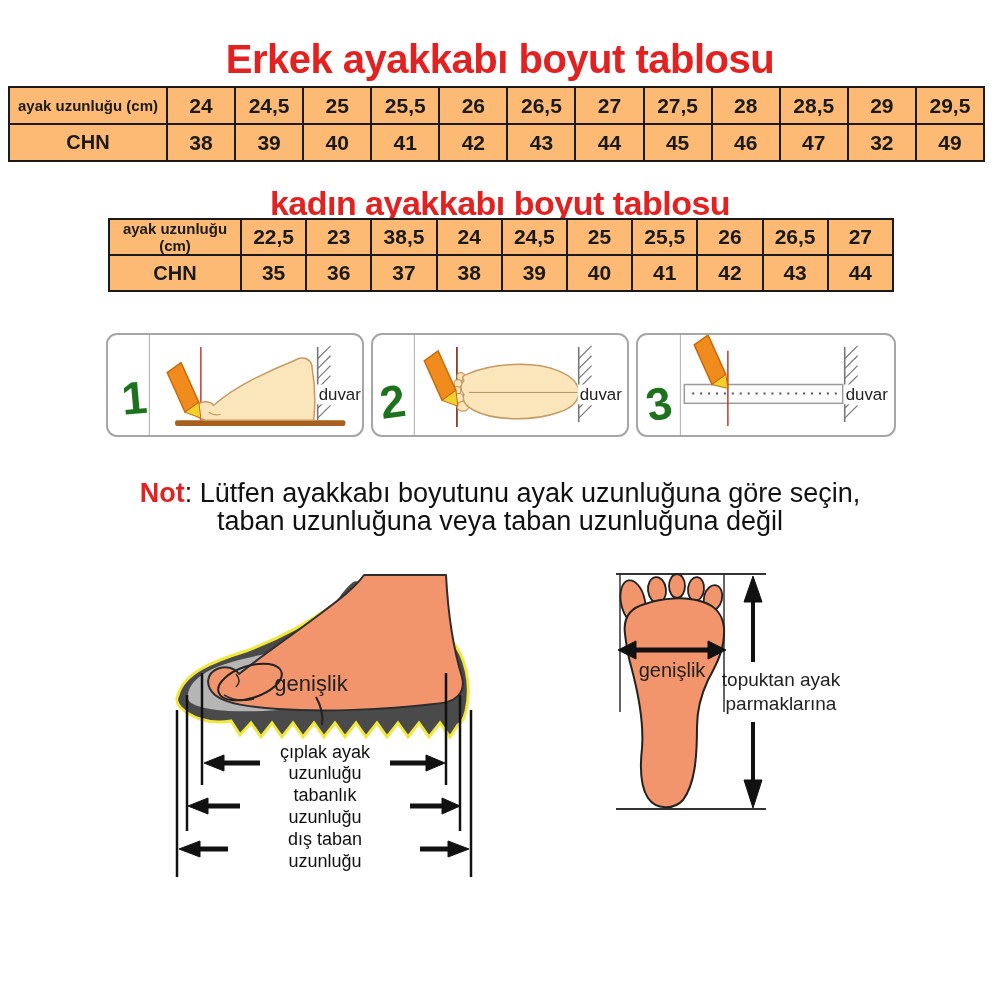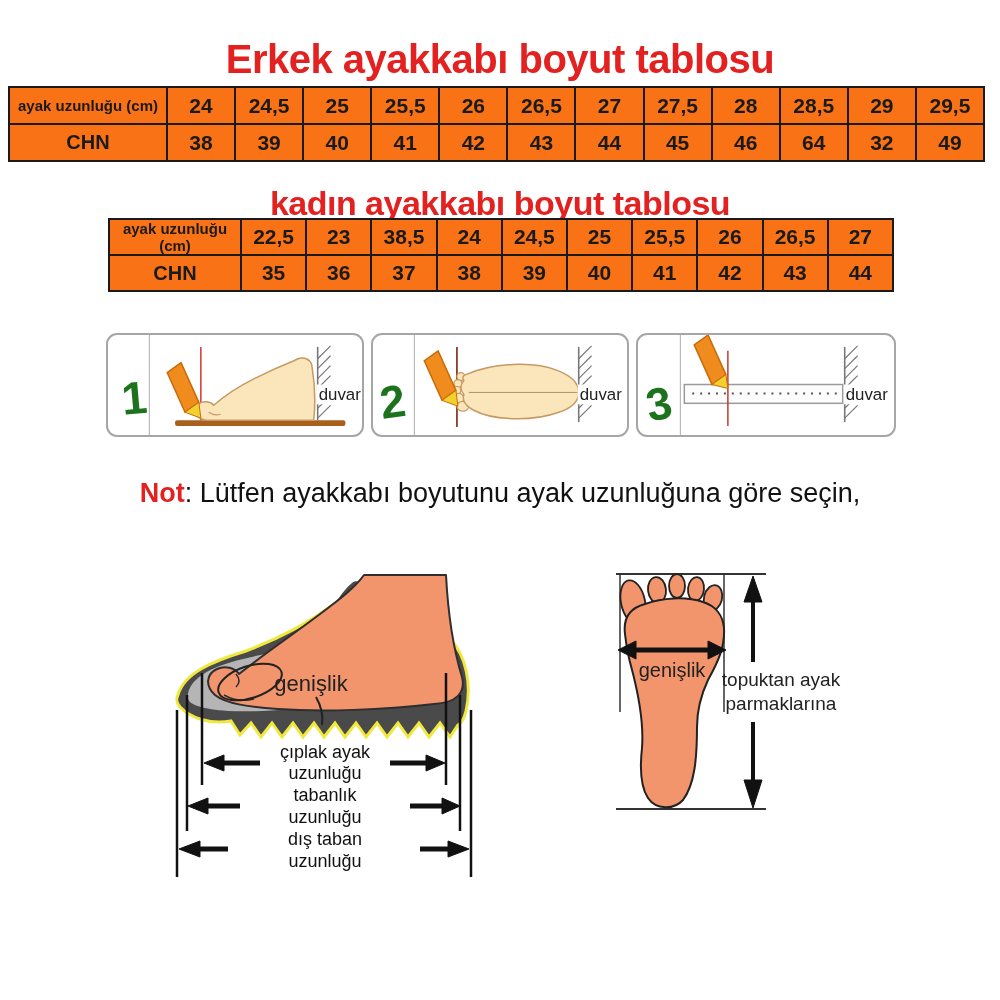--- a/index.html
+++ b/index.html
@@ -2,21 +2,21 @@
 <html><head>
 <meta charset="utf-8">
 <style>
   html,body{margin:0;padding:0;}
   body{width:1000px;height:1000px;position:relative;background:#ffffff;
        font-family:"Liberation Sans","DejaVu Sans",sans-serif;color:#1a1a1a;overflow:hidden;}
   .abs{position:absolute;}
   .title{width:1000px;text-align:center;font-weight:bold;color:#e32120;letter-spacing:-0.5px;margin-top:17px;}
   .title-men{top:20px;left:0;font-size:40px;}
   .title-women{top:167px;left:0;font-size:34px;}
-  table.size-table{border-collapse:collapse;table-layout:fixed;background:#f97316;}
+  table.size-table{border-collapse:collapse;table-layout:fixed;background:#fdba74;}
   table.size-table td,table.size-table th{border:2px solid #1a1a1a;text-align:center;
        vertical-align:middle;font-weight:bold;color:#1a1a1a;padding:0;}
   table.size-table td{font-size:21px;border-radius:11px;}
   th.rowlabel{font-size:15px;}
   th.rowlabel.chn{font-size:20px;margin-left:16px;}
   #men-table{left:8px;top:86px;width:977px;}
   #men-table tr{height:37px;}
   #women-table{left:108px;top:218px;width:786px;}
   #women-table tr{height:36px;}
   .step-box{top:333px;height:104px;border:2px solid #a6a6a6;border-radius:11px;background:#fff;box-sizing:border-box;}
@@ -59,21 +59,21 @@
     <th class="rowlabel chn">CHN</th>
   <td>38</td>
         <td>39</td>
         <td>40</td>
         <td>41</td>
         <td>42</td>
         <td>43</td>
         <td>44</td>
         <td>45</td>
         <td>46</td>
-        <td>64</td>
+        <td>47</td>
         <td>32</td>
         <td>49</td>
       </tr>
 </tbody>
   </table>
 
 <table class="abs size-table" id="women-table">
   <tbody>
       <tr>
     <th class="rowlabel" style="width:130px">ayak uzunluğu (cm)</th>
@@ -187,20 +187,21 @@
       <polygon points="54,10 68,0 86,40 72,50" fill="#f08c1e" stroke="#c96a08" stroke-width="1.5"></polygon>
       <polygon points="72,50 86,40 88,54" fill="#f2d12e" stroke="#c96a08" stroke-width="1"></polygon>
     </g>
     <rect x="205" y="50" width="48" height="20" fill="#ffffff"></rect>
     <text x="207" y="66" class="duvar-label">duvar</text>
   </svg>
 </div>
 
 <div class="abs note">
   <span class="red">Not</span><span>: Lütfen ayakkabı boyutunu ayak uzunluğuna göre seçin,</span><br>
+  <span>taban uzunluğuna veya taban uzunluğuna değil</span>
 </div>
 
 <svg class="abs" style="left:128px;top:555px;width:370px;height:330px" viewBox="0 0 370 330">
 
   <path d="M 50 140 C 56 118,85 106,118 96 C 150 84,180 68,205 50 C 215 42,228 36,236 40 L 236 60
            C 262 58,300 62,322 84 C 338 100,344 130,338 156 C 336 164,334 168,330 170
            L 322 182 L 312 168 L 301 182 L 291 168 L 280 182 L 270 168 L 259 182 L 249 168
            L 238 182 L 228 168 L 217 182 L 207 168 L 196 182 L 186 168 L 175 182 L 165 168
            L 154 182 L 144 168 L 133 182 L 123 168 L 112 180 L 103 166
            C 80 170,62 162,52 152 C 48 147,48 144,50 140 Z" fill="#4a4a4a" stroke="#f0e83e" stroke-width="3"></path>

